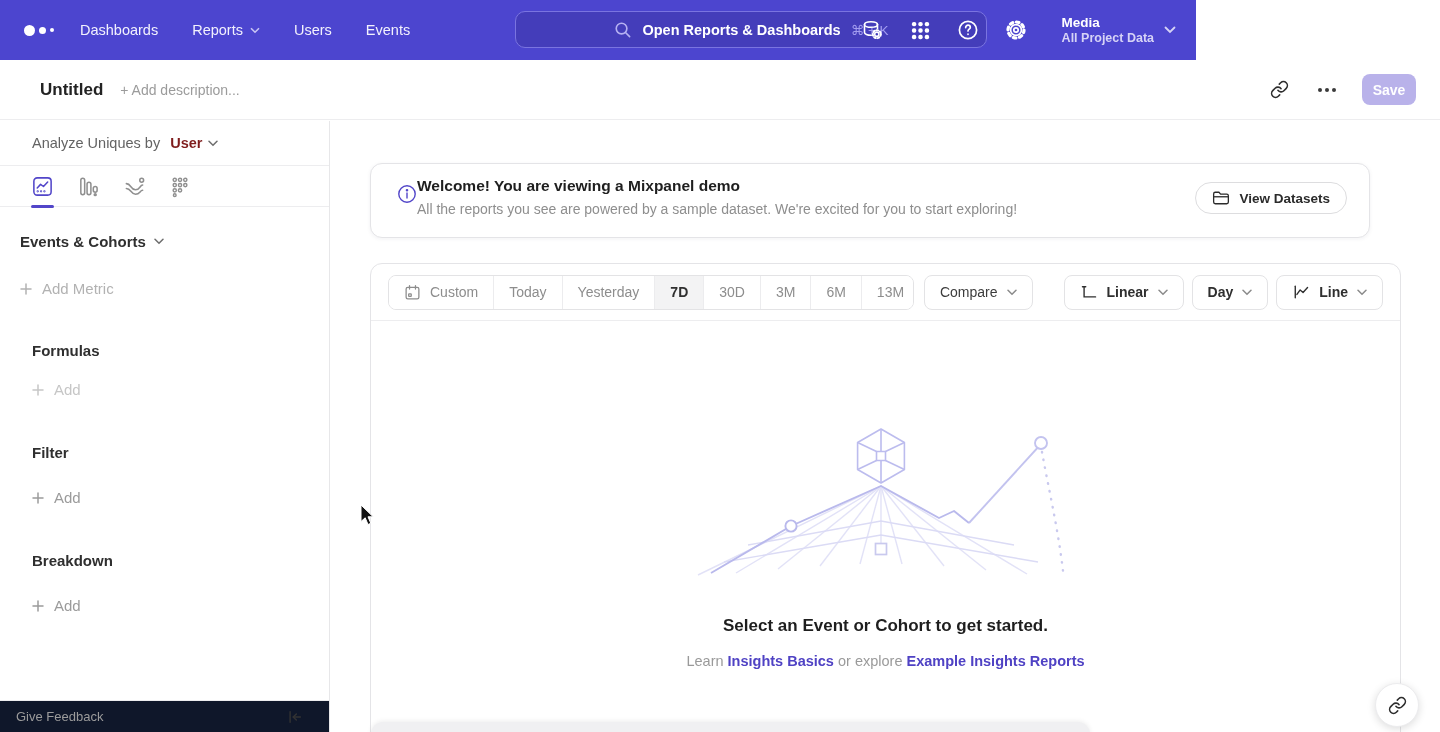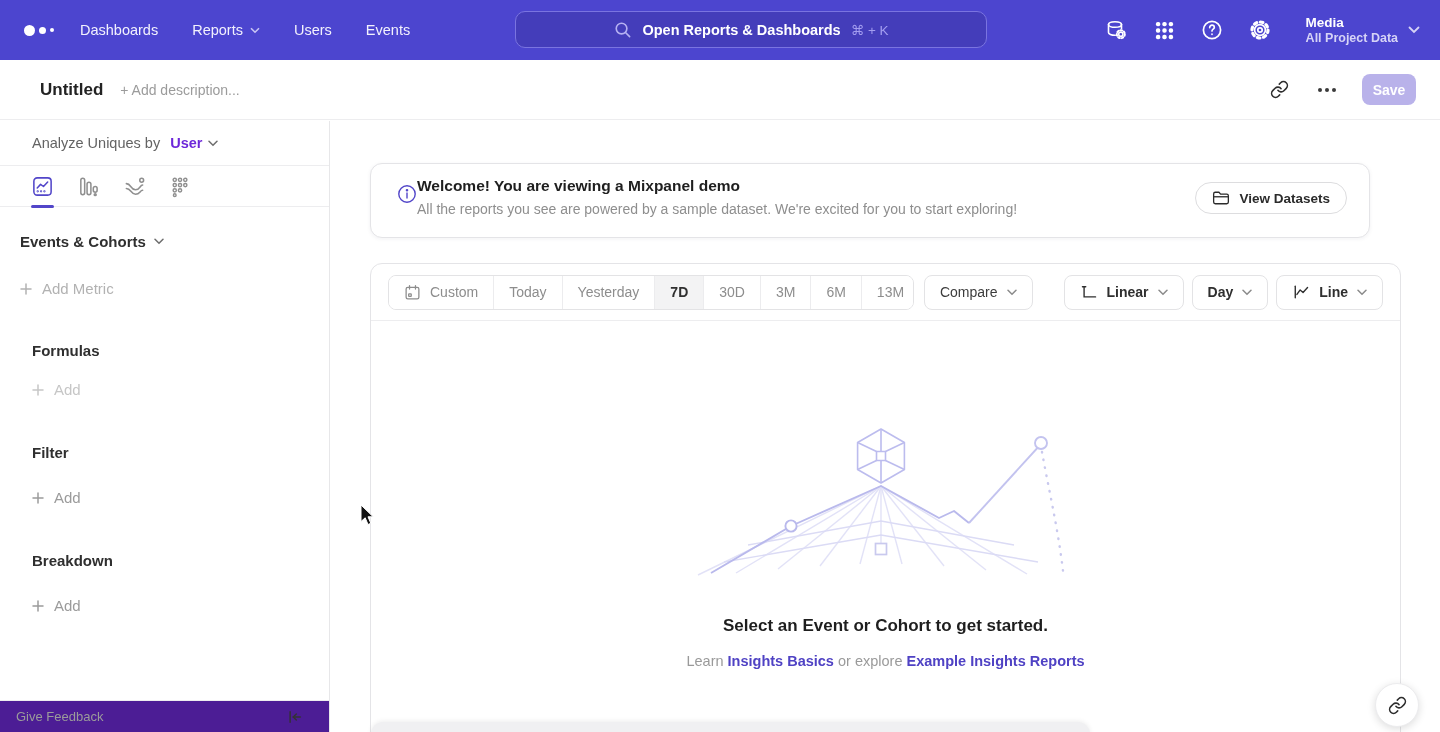--- a/index.html
+++ b/index.html
@@ -1,21 +1,21 @@
 <!DOCTYPE html>
 <html><head>
 <meta charset="utf-8">
 <style>
   * { margin:0; padding:0; box-sizing:border-box; }
   html,body { width:1440px; height:732px; }
   body { font-family:"Liberation Sans","DejaVu Sans",sans-serif; background:#fff; }
   .screen { position:relative; width:1440px; height:732px; overflow:hidden; background:#fff; }
 
   
-  .topnav { position:absolute; left:0; top:0; width:1440px; height:60px; background:#4c45cf; display:flex; align-items:center; }
+  .topnav { position:absolute; left:0; top:0; width:1196px; height:60px; background:#4c45cf; display:flex; align-items:center; }
   .logo { display:flex; align-items:center; gap:4px; margin-left:24px; width:44px; cursor:pointer; }
   .logo .d1{width:11px;height:11px;border-radius:50%;background:#fff;}
   .logo .d2{width:7px;height:7px;border-radius:50%;background:#fff;}
   .logo .d3{width:4px;height:4px;border-radius:50%;background:#fff;}
   .navitems { display:flex; align-items:center; gap:34px; margin-left:12px; }
   .navitem { color:#f2f1fd; font-size:14.5px; display:flex; align-items:center; gap:7px; cursor:pointer; }
   .navitem svg { stroke:#c9c5f3; }
   .searchbar { position:absolute; left:515px; top:11px; width:472px; height:37px; background:#443dba; border:1px solid #7a74e0; border-radius:10px; display:flex; align-items:center; justify-content:center; gap:10px; cursor:text; }
   .searchbar .s-label { color:#ffffff; font-size:14.5px; font-weight:600; }
   .searchbar .s-short { color:#a49ef0; font-size:13.5px; }
@@ -32,32 +32,32 @@
   .ractions { position:absolute; right:24px; display:flex; align-items:center; gap:22px; }
   .icbtn { width:26px; height:26px; display:flex; align-items:center; justify-content:center; cursor:pointer; }
   .dots3 { display:flex; gap:3px; }
   .dots3 i { width:4px; height:4px; border-radius:50%; background:#3a3a3a; }
   .savebtn { width:54px; height:31px; background:#b9b2ea; color:#fff; font-size:14px; font-weight:600; border:none; border-radius:8px; cursor:default; }
 
   
   .sidebar { position:absolute; left:0; top:121px; width:330px; height:611px; background:#fff; border-right:1px solid #e7e7e9; }
   .an-row { height:45px; display:flex; align-items:center; padding-left:32px; gap:6px; border-bottom:1px solid #ededef; }
   .an-prefix { font-size:14.5px; color:#636363; }
-  .an-value { font-size:14.5px; font-weight:700; color:#6d28d9; margin-left:4px; display:flex; align-items:center; gap:6px; cursor:pointer; }
+  .an-value { font-size:14.5px; font-weight:700; color:#7f1d1d; margin-left:4px; display:flex; align-items:center; gap:6px; cursor:pointer; }
   .tabsrow { height:41px; display:flex; align-items:center; padding-left:30px; gap:22px; border-bottom:1px solid #ededef; position:relative; }
   .tabicon { width:24px; height:24px; display:flex; align-items:center; justify-content:center; cursor:pointer; }
   .tab-underline { position:absolute; left:31px; bottom:-2px; width:23px; height:3px; background:#5246c9; border-radius:2px; }
   .sb-section { padding-left:32px; }
   .sb-head { font-size:15px; font-weight:700; color:#2f2f2f; display:flex; align-items:center; gap:8px; }
   .sb-add { display:flex; align-items:center; gap:10px; font-size:15px; cursor:pointer; }
   .sb-add svg { flex:0 0 auto; }
   .c-light { color:#c6c6c6; } .c-light svg { stroke:#c6c6c6; }
   .c-mid { color:#b2b2b2; } .c-mid svg { stroke:#b2b2b2; }
   .c-gray { color:#9b9b9b; } .c-gray svg { stroke:#9b9b9b; }
-  .sb-footer { position:absolute; left:0; bottom:0; width:329px; height:32px; border-top:1px solid #ededef; display:flex; align-items:center; justify-content:space-between; padding:0 26px 0 16px; background:#4c1d95; }
+  .sb-footer { position:absolute; left:0; bottom:0; width:329px; height:32px; border-top:1px solid #ededef; display:flex; align-items:center; justify-content:space-between; padding:0 26px 0 16px; background:#0f172a; }
   .feedback { font-size:13px; color:#9b9b9b; cursor:pointer; }
   .collapse { cursor:pointer; display:flex; align-items:center; }
 
   
   .banner { position:absolute; left:370px; top:163px; width:1000px; height:75px; background:#fff; border:1px solid #e4e4e7; border-radius:12px; box-shadow:0 1px 4px rgba(30,30,60,0.06); }
   .banner-info { position:absolute; left:26px; top:20px; }
   .banner-title { position:absolute; left:46px; top:13px; font-size:15.5px; font-weight:700; color:#1f1f1f; }
   .banner-sub { position:absolute; left:46px; top:37px; font-size:14px; color:#8e8e8e; }
   .vds-btn { position:absolute; right:22px; top:18px; height:32px; padding:0 16px; display:flex; align-items:center; gap:9px; border:1px solid #dddddf; border-radius:17px; background:#fff; font-size:13.5px; font-weight:700; color:#2b2b2b; cursor:pointer; }
 

